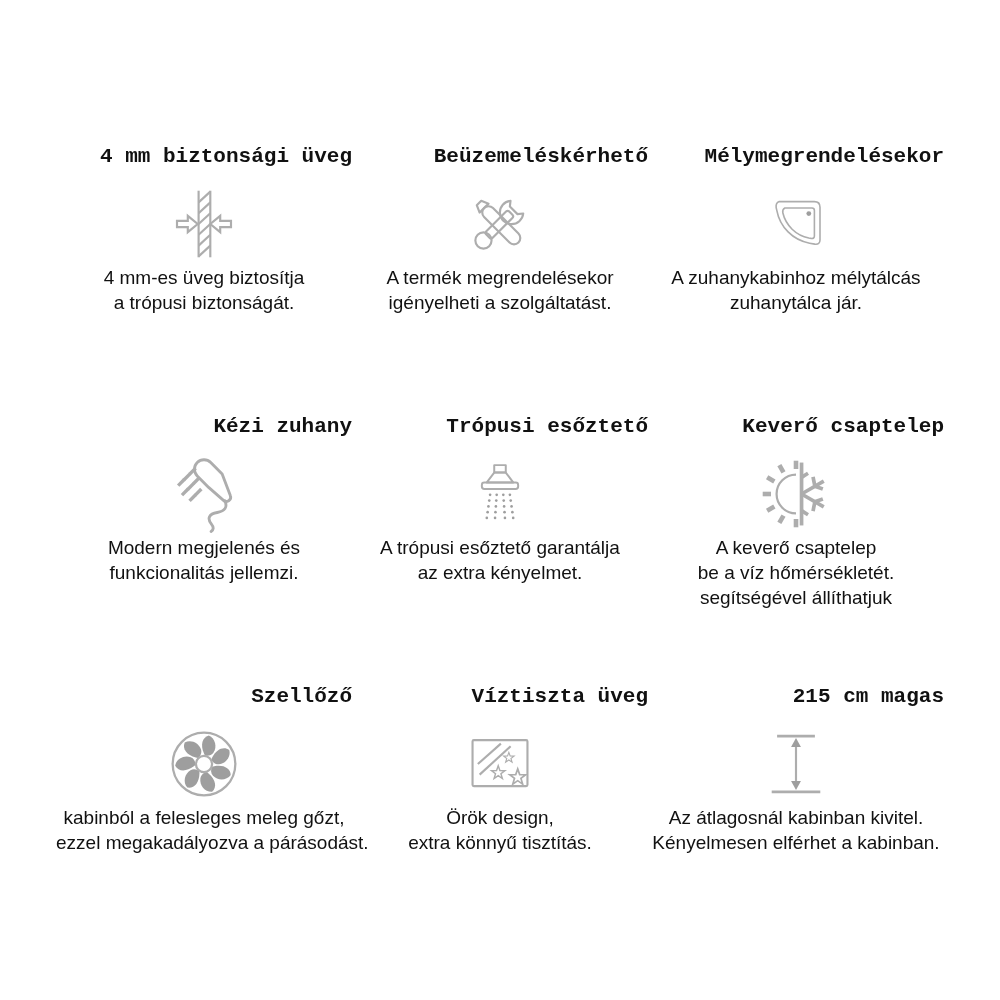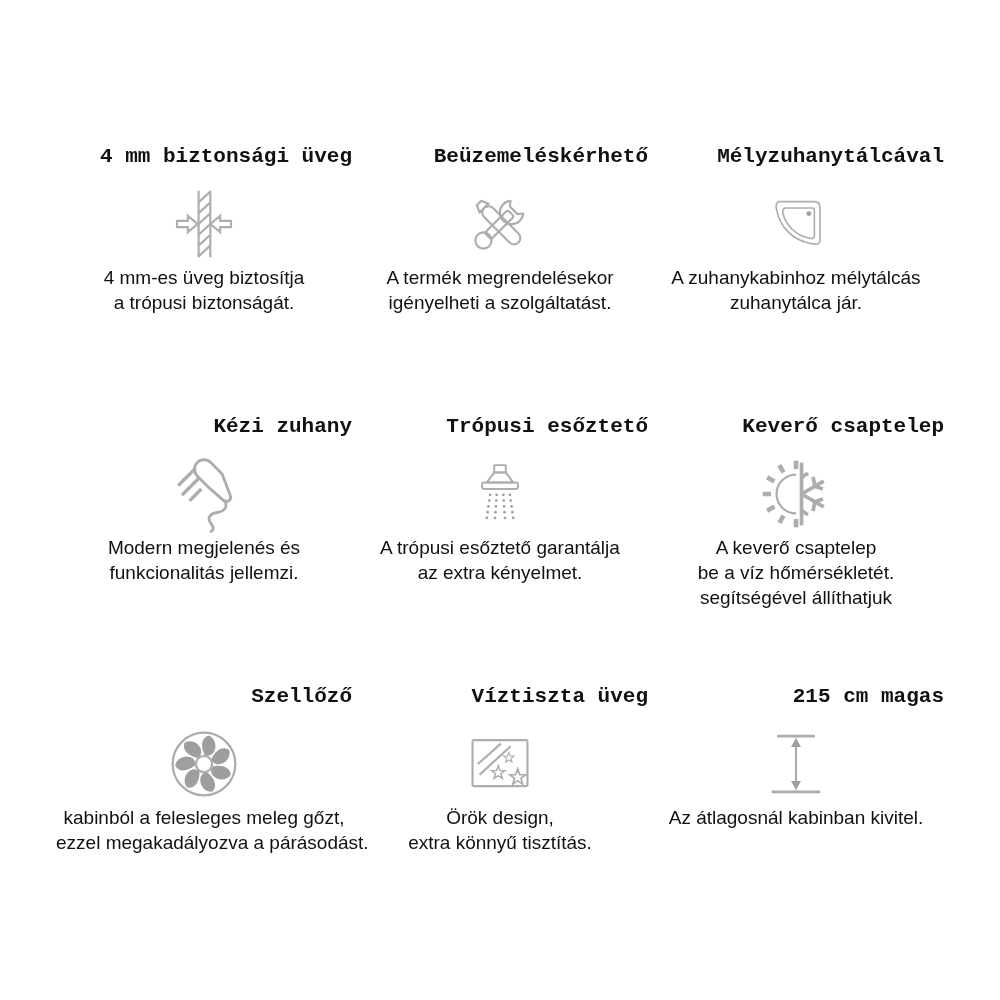--- a/index.html
+++ b/index.html
@@ -91,21 +91,21 @@
     </div>
     <div class="desc">
       <div>A termék megrendelésekor</div>
       <div>igényelheti a szolgáltatást.</div>
     </div>
   </div>
 
   <div class="cell">
     <div class="title">
       <div>Mély</div>
-      <div>zuhanytálcával</div>
+      <div>megrendelésekor</div>
     </div>
     <div class="iconbox">
       <svg width="66" height="64" viewBox="0 0 80 80">
         <g class="st" stroke-width="2" stroke-linejoin="round">
           <path d="M19,12 H63 Q70,12 70,19 V60 Q70,66 63.5,65.2 L57,64 A51,51 0 0 1 16,23 L15.2,19.5 Q14.5,13.5 19,12 Z"></path>
           <path d="M26,20 H60 Q63,20 63,23 V55 Q63,58.5 59,58 L56,57.5 A42,42 0 0 1 23.5,26 Q22.8,21.5 26,20 Z"></path>
         </g>
         <circle class="fl" cx="56" cy="27" r="3"></circle>
       </svg>
     </div>
@@ -279,16 +279,17 @@
           <line x1="19" y1="9" x2="61" y2="9"></line>
           <line x1="13" y1="71" x2="67" y2="71"></line>
           <line x1="40" y1="17" x2="40" y2="63" stroke-width="2.4"></line>
         </g>
         <path class="fl" d="M40,11 l-5.5,10 h11 z"></path>
         <path class="fl" d="M40,69 l-5.5,-10 h11 z"></path>
       </svg>
     </div>
     <div class="desc">
       <div>Az átlagosnál kabinban kivitel.</div>
+      <div>Kényelmesen elférhet a kabinban.</div>
     </div>
   </div>
 
 </div>
 
 </body></html>

